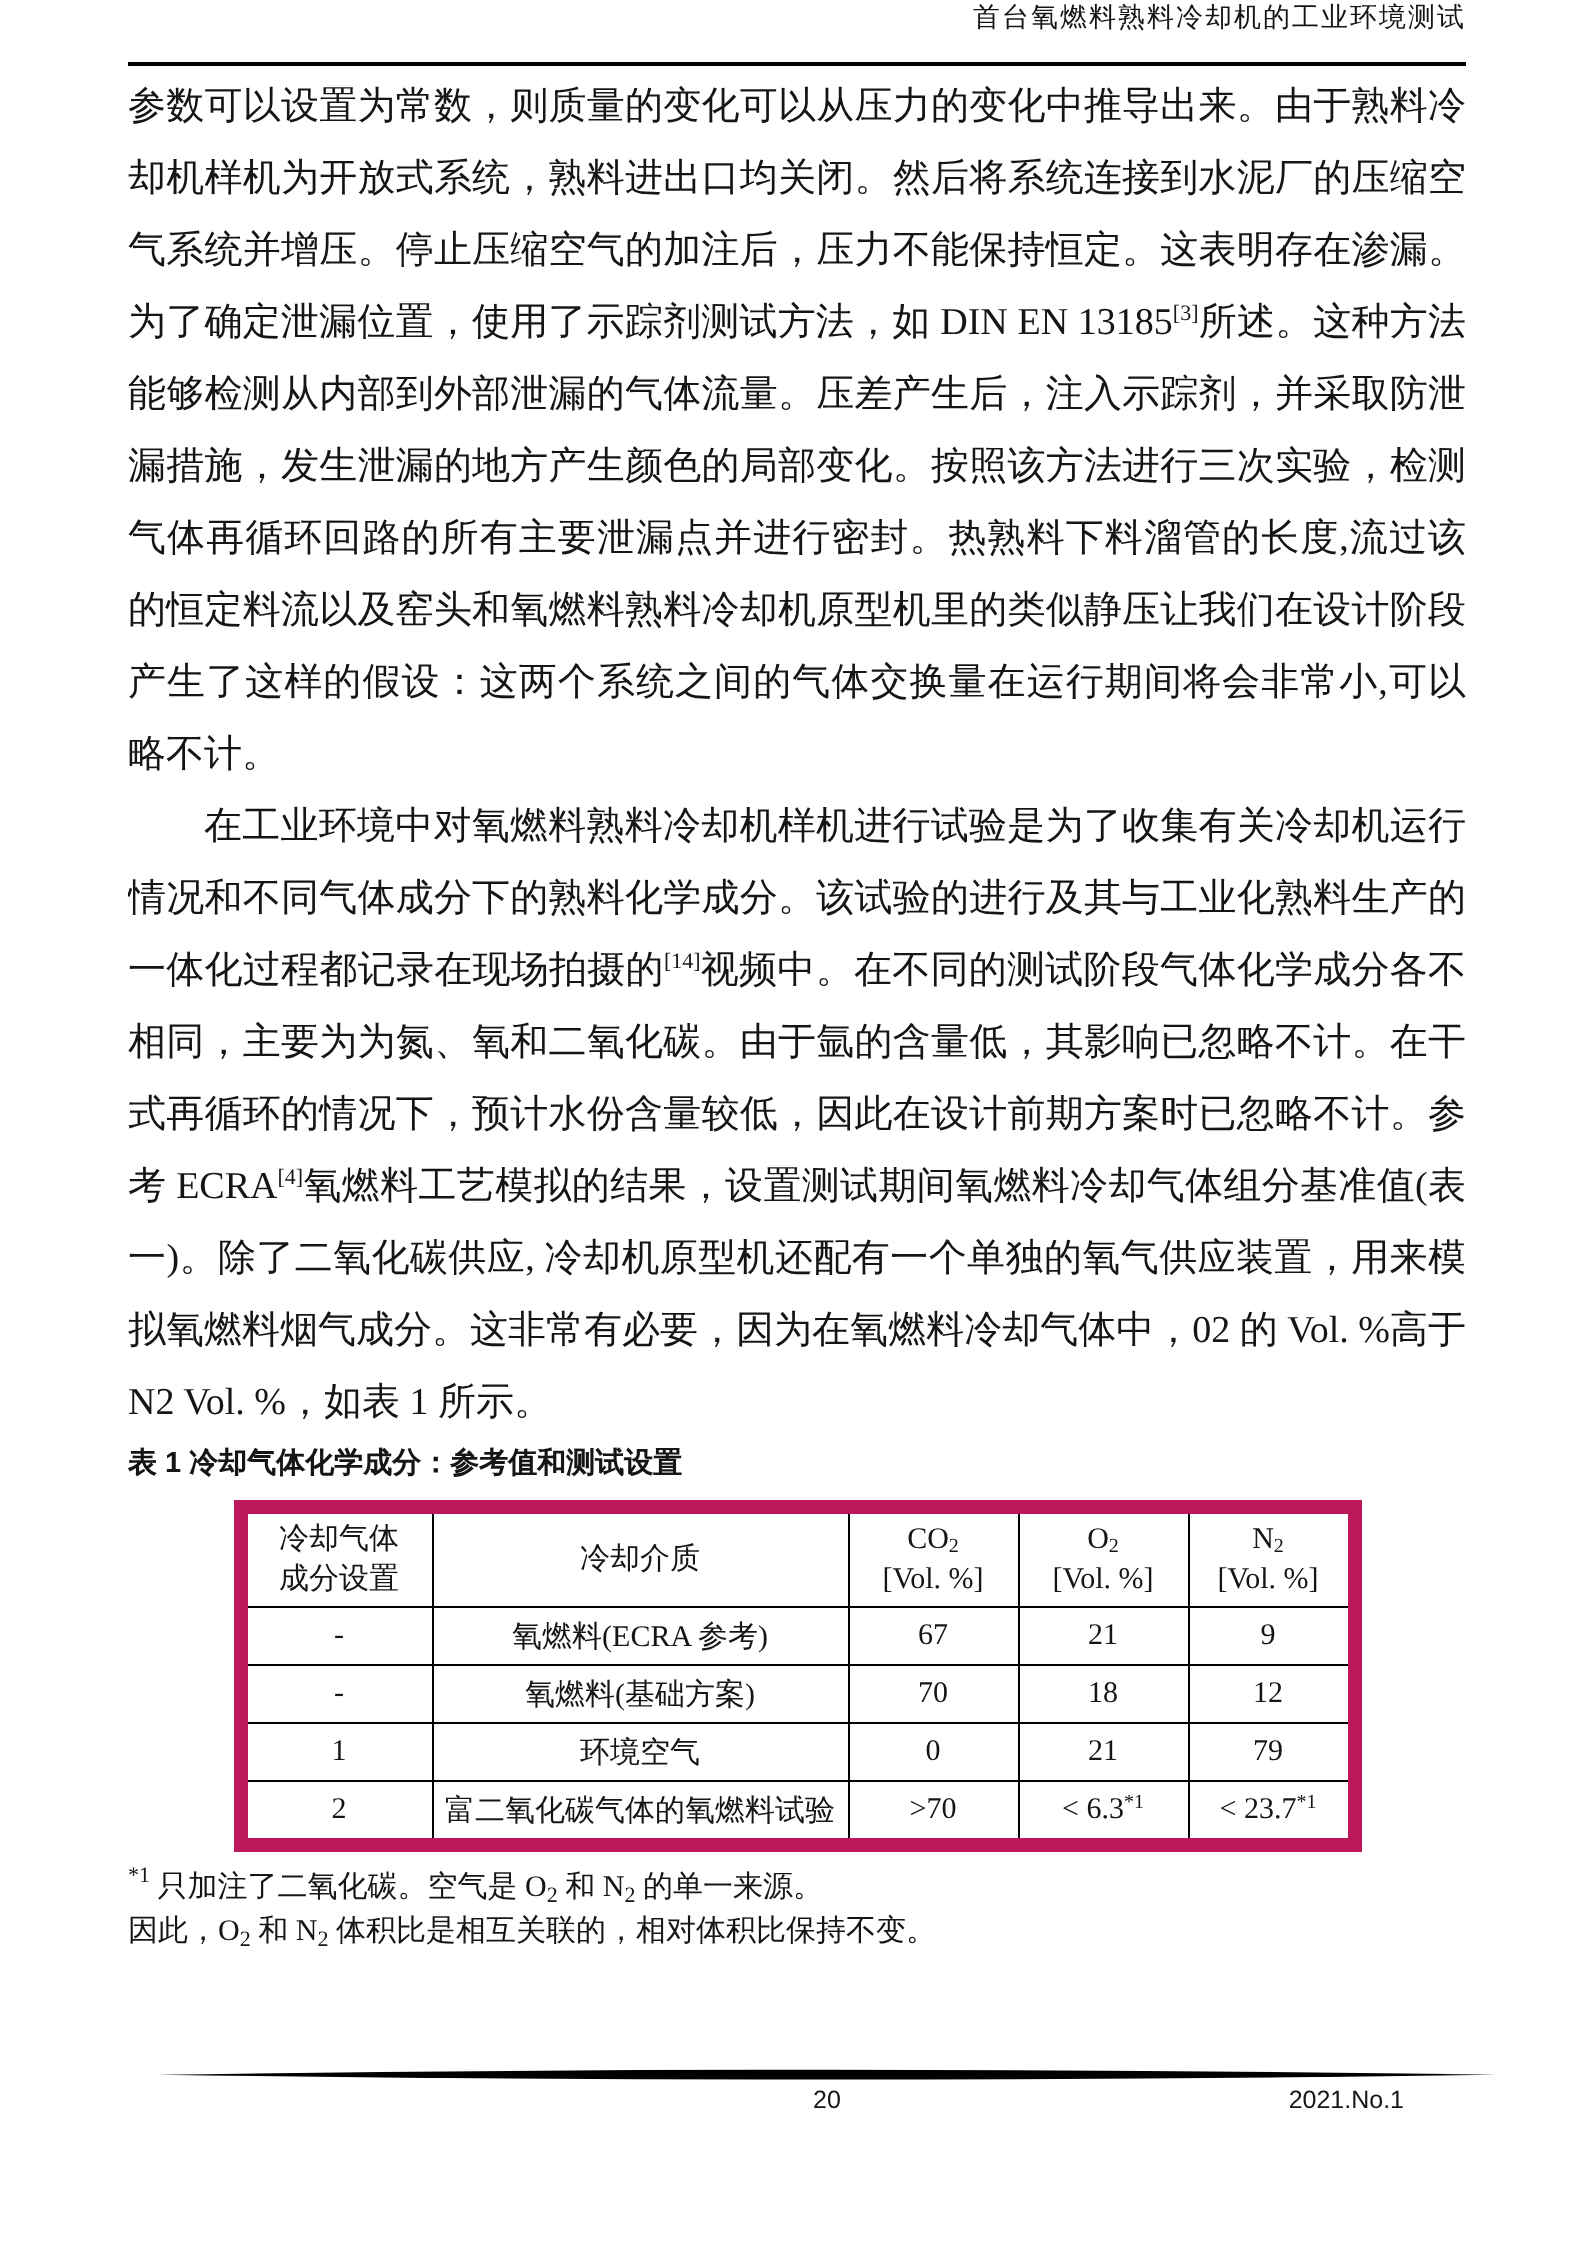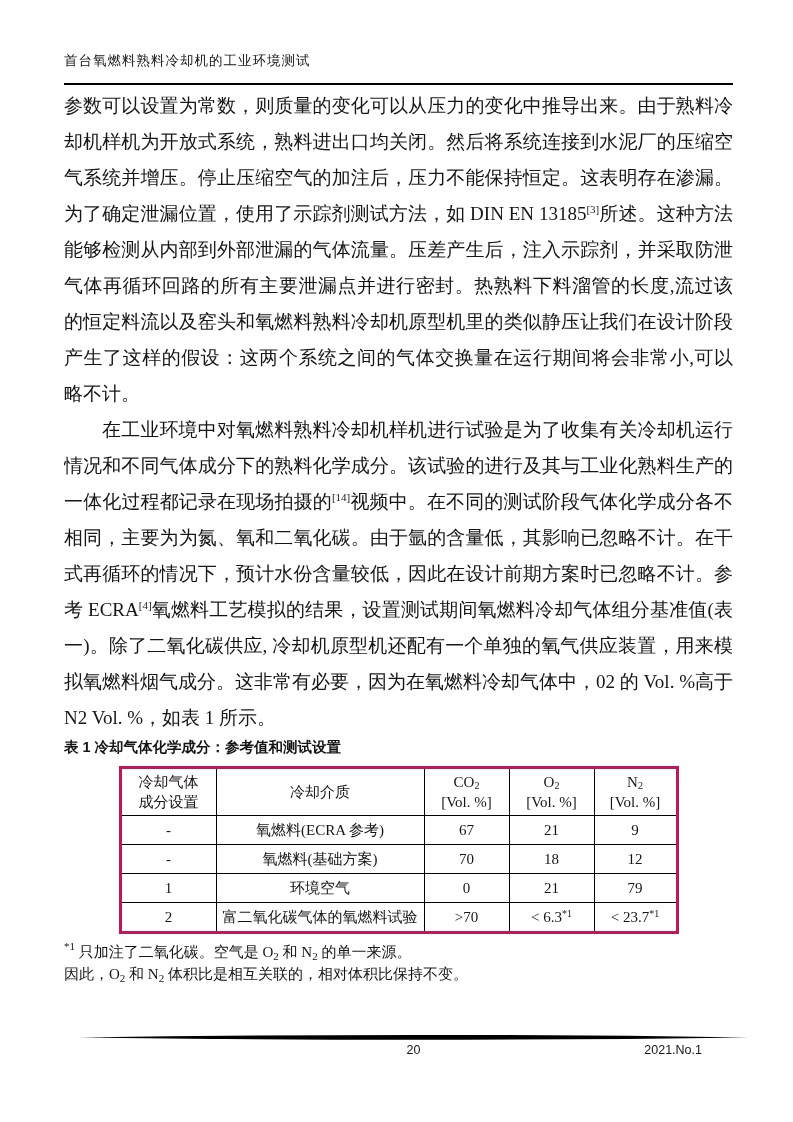--- a/index.html
+++ b/index.html
@@ -3,41 +3,41 @@
 <meta charset="utf-8">
 <style>
   html,body { margin:0; padding:0; background:#fff; }
   .page {
     position:relative; width:793px; height:1122px; background:#ffffff;
     font-family:"Liberation Serif","DejaVu Serif",serif; color:#151515;
     overflow:hidden;
   }
   .content { position:absolute; left:64px; top:0; width:669px; }
   .running-title {
-    margin-top:52px; text-align:left; font-size:13.5px; letter-spacing:1px;
+    text-align:right; font-size:13.5px; letter-spacing:1px;
   }
   .header-rule { margin-top:13px; height:2px; background:#000; }
   .body-text { margin-top:3px; }
   .line {
     font-size:19px; height:36px; line-height:36px;
     text-align:justify; text-align-last:justify; text-justify:inter-character;
     white-space:normal; overflow:hidden;
   }
   .line.last { text-align-last:left; }
   .line.indent { text-indent:2em; }
   sup { font-size:11px; vertical-align:7px; line-height:0; }
   sub { font-size:11px; vertical-align:-3px; line-height:0; }
   .table-block { margin-top:2px; }
   .table-caption {
     text-align:left; font-family:"Liberation Sans","DejaVu Sans",sans-serif;
     font-weight:bold; font-size:14.5px; margin:2px 0 9px 0;
   }
   table.data-table {
     margin:0 auto; border-collapse:collapse; width:557px; table-layout:fixed;
-    border:3px solid #be185d; font-size:15px;
+    border:7px solid #be185d; font-size:15px;
   }
   table.data-table th, table.data-table td {
     border:1px solid #000; text-align:center; vertical-align:middle;
     font-weight:normal; padding:1px 2px;
   }
   table.data-table th { height:44px; line-height:20px; }
   table.data-table td { height:26px; }
   table.data-table sup { font-size:10px; vertical-align:5px; }
   table.data-table sub { font-size:10px; vertical-align:-2px; }
   .footnotes { margin-top:7px; text-align:left; font-size:15px; line-height:22px; }
@@ -60,20 +60,21 @@
     <div class="running-title">首台氧燃料熟料冷却机的工业环境测试</div>
     <div class="header-rule"></div>
 
     <div class="body-text">
       <div>
         <div class="line">参数可以设置为常数，则质量的变化可以从压力的变化中推导出来。由于熟料冷</div>
         <div class="line">却机样机为开放式系统，熟料进出口均关闭。然后将系统连接到水泥厂的压缩空</div>
         <div class="line">气系统并增压。停止压缩空气的加注后，压力不能保持恒定。这表明存在渗漏。</div>
         <div class="line">为了确定泄漏位置，使用了示踪剂测试方法，如 DIN EN 13185<sup>[3]</sup>所述。这种方法</div>
         <div class="line">能够检测从内部到外部泄漏的气体流量。压差产生后，注入示踪剂，并采取防泄</div>
+        <div class="line">漏措施，发生泄漏的地方产生颜色的局部变化。按照该方法进行三次实验，检测</div>
         <div class="line">气体再循环回路的所有主要泄漏点并进行密封。热熟料下料溜管的长度,流过该管</div>
         <div class="line">的恒定料流以及窑头和氧燃料熟料冷却机原型机里的类似静压让我们在设计阶段</div>
         <div class="line">产生了这样的假设：这两个系统之间的气体交换量在运行期间将会非常小,可以忽</div>
         <div class="line last">略不计。</div>
       </div>
       <div>
         <div class="line indent">在工业环境中对氧燃料熟料冷却机样机进行试验是为了收集有关冷却机运行</div>
         <div class="line">情况和不同气体成分下的熟料化学成分。该试验的进行及其与工业化熟料生产的</div>
         <div class="line">一体化过程都记录在现场拍摄的<sup>[14]</sup>视频中。在不同的测试阶段气体化学成分各不</div>
         <div class="line">相同，主要为为氮、氧和二氧化碳。由于氩的含量低，其影响已忽略不计。在干</div>

